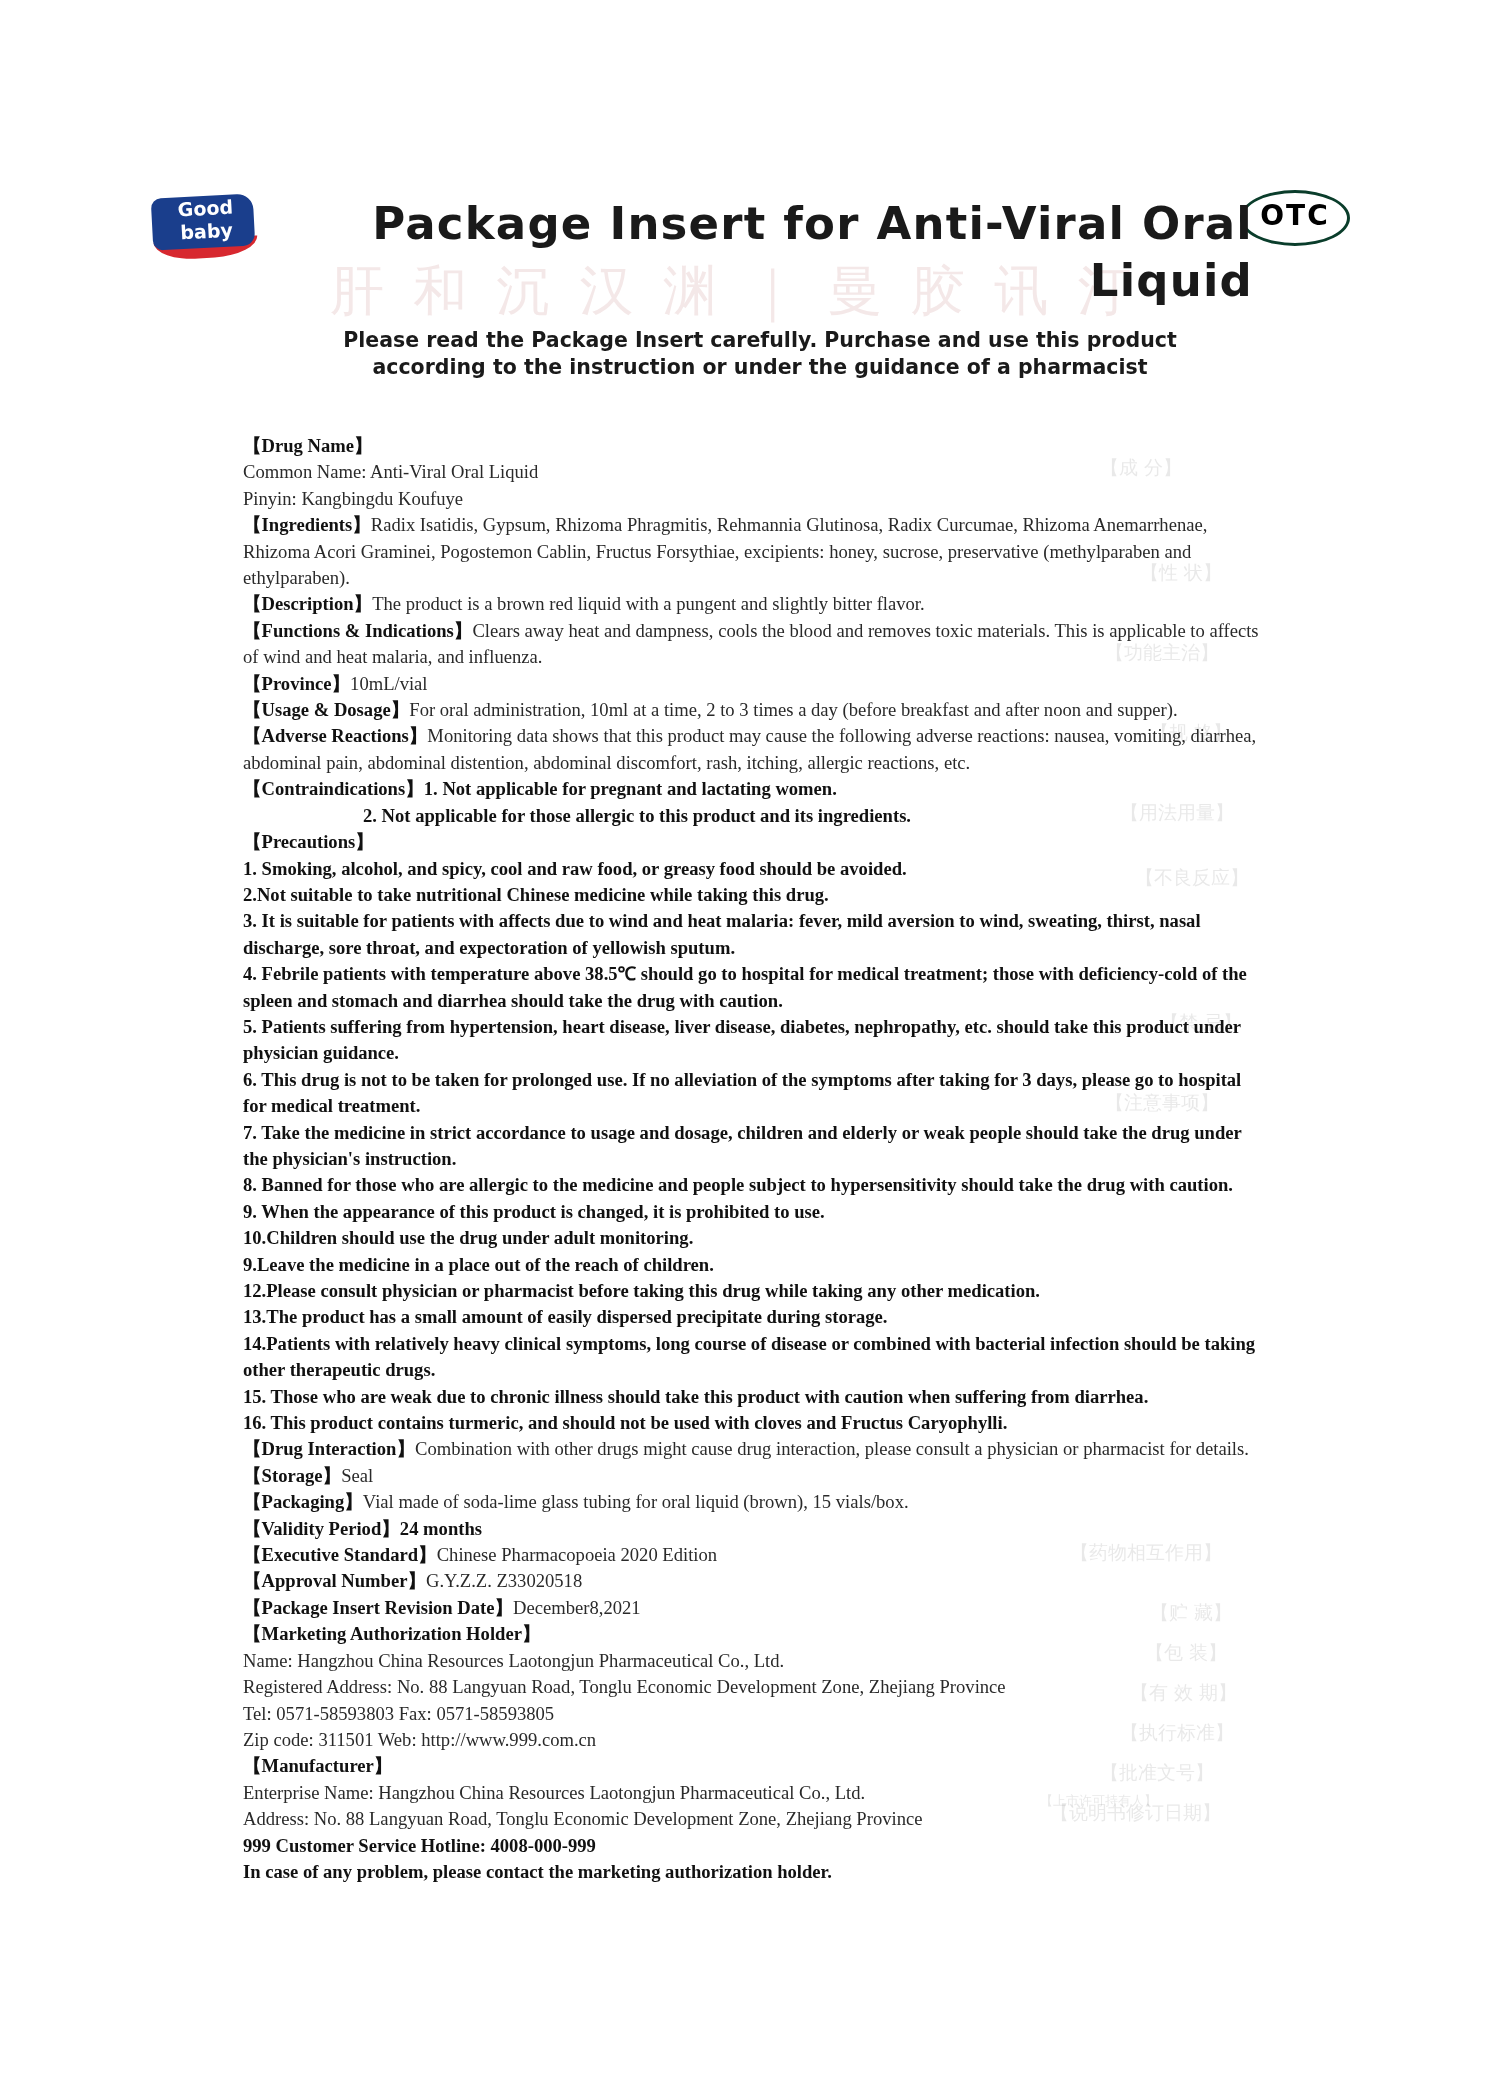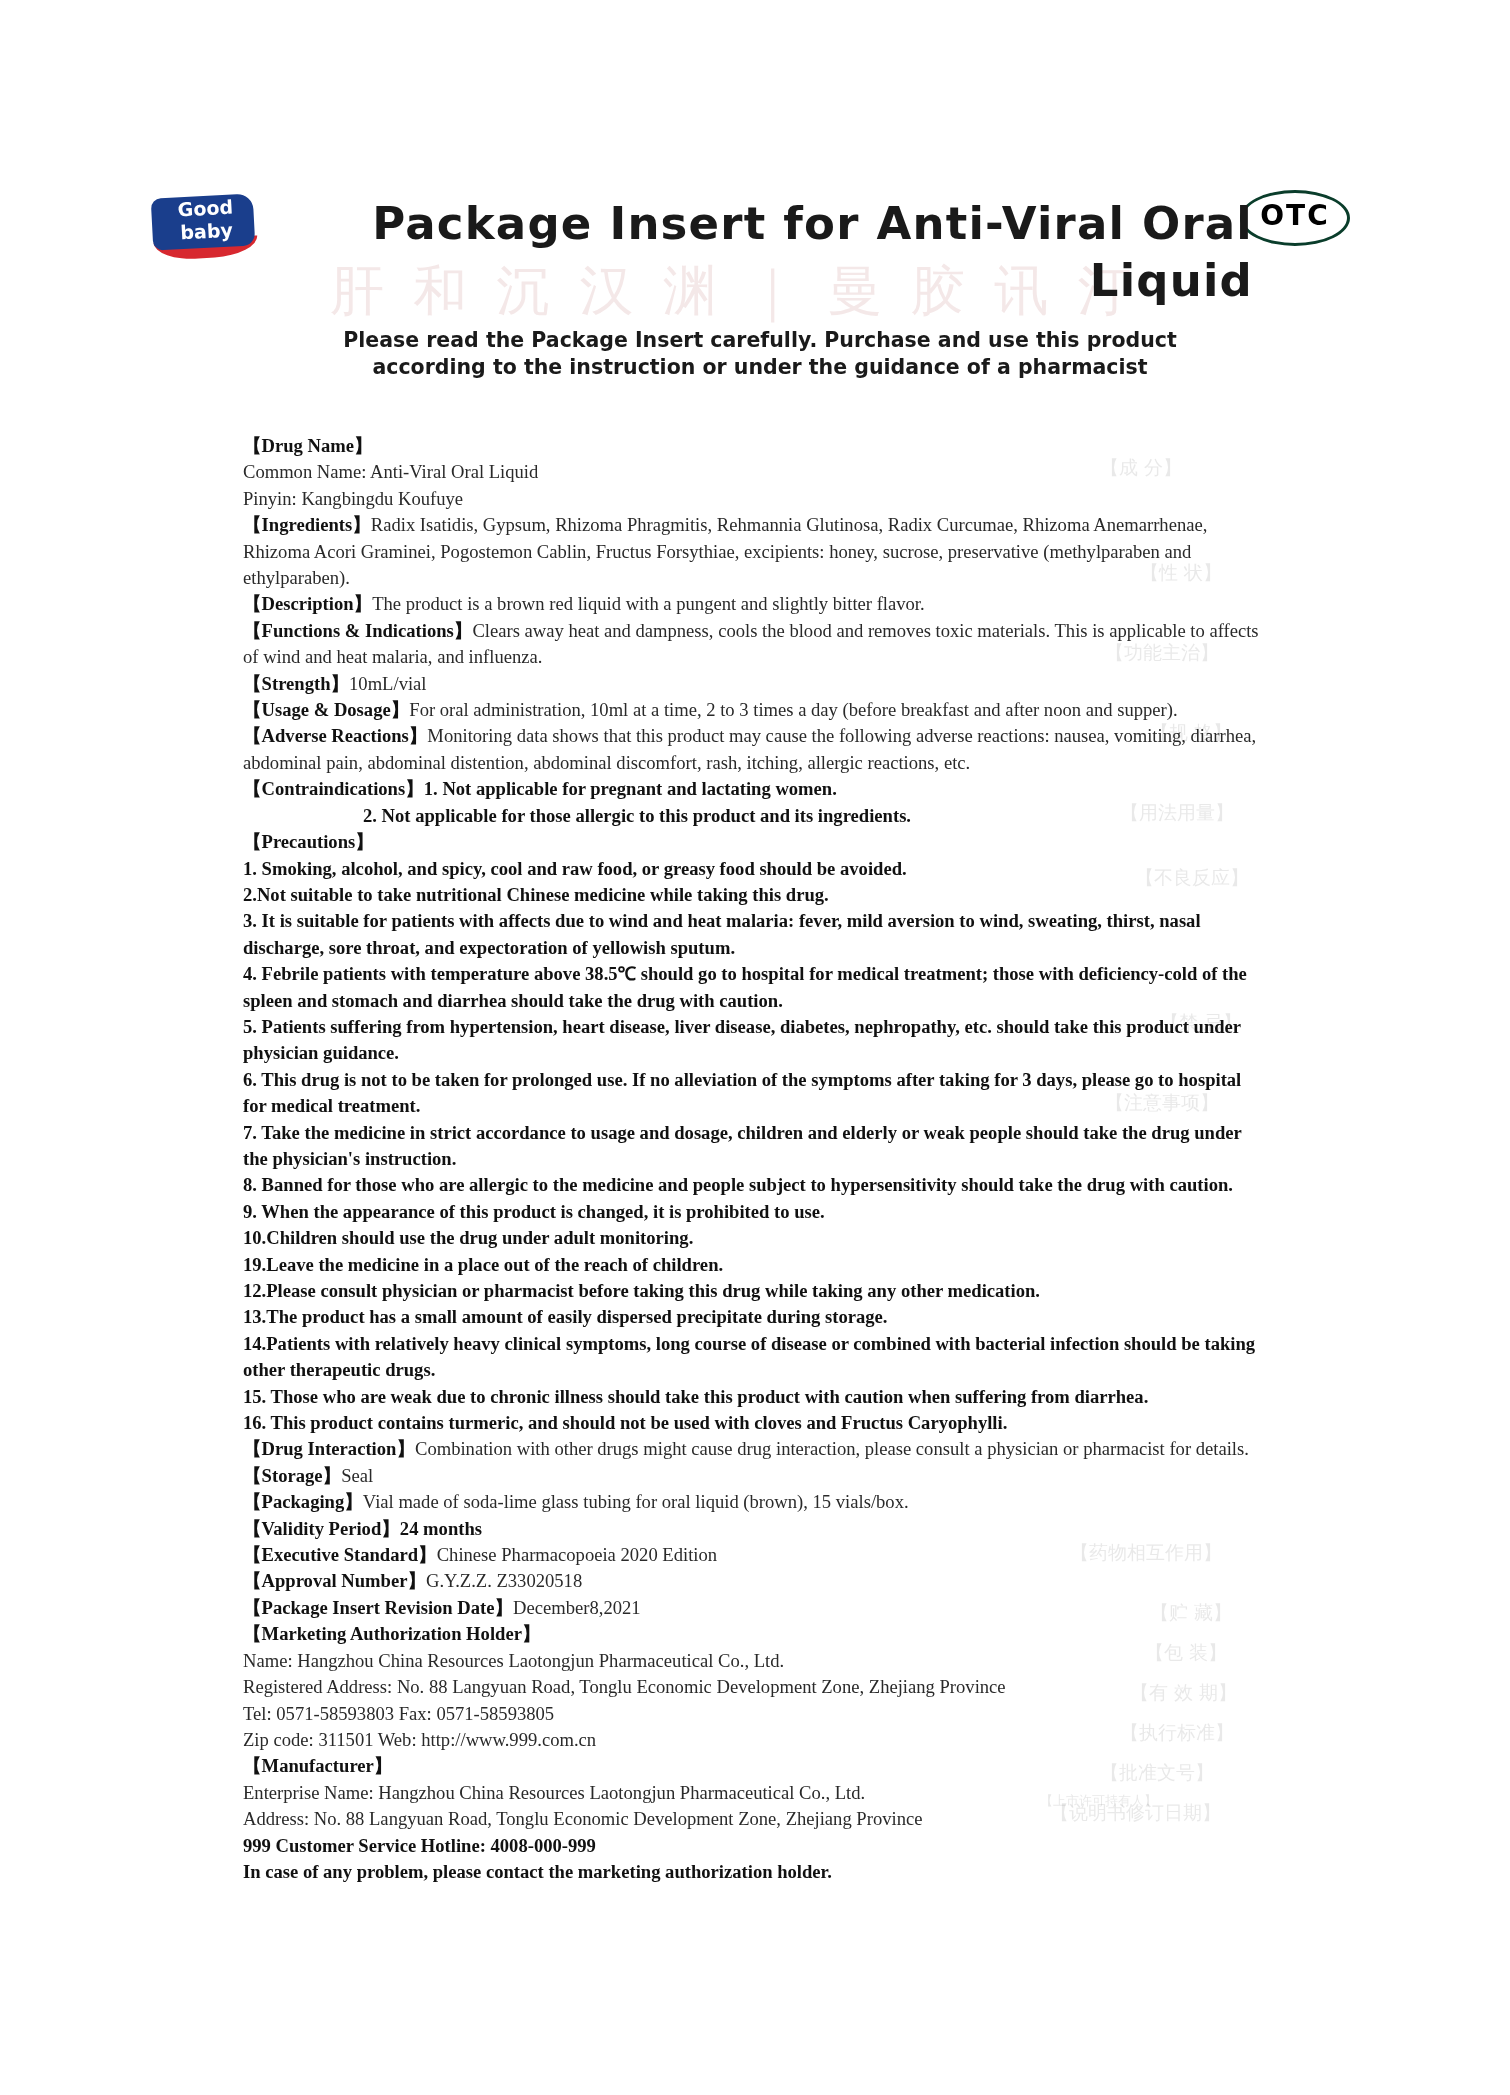--- a/index.html
+++ b/index.html
@@ -186,41 +186,41 @@
     <p><span class="lbl">【Drug Name】</span></p>
     <p>Common Name: Anti-Viral Oral Liquid</p>
     <p>Pinyin: Kangbingdu Koufuye</p>
 
     <p><span class="lbl">【Ingredients】</span><span>Radix Isatidis, Gypsum, Rhizoma Phragmitis, Rehmannia Glutinosa, Radix Curcumae, Rhizoma Anemarrhenae, Rhizoma Acori Graminei, Pogostemon Cablin, Fructus Forsythiae, excipients: honey, sucrose, preservative (methylparaben and ethylparaben).</span></p>
 
     <p><span class="lbl">【Description】</span><span>The product is a brown red liquid with a pungent and slightly bitter flavor.</span></p>
 
     <p><span class="lbl">【Functions &amp; Indications】</span><span>Clears away heat and dampness, cools the blood and removes toxic materials. This is applicable to affects of wind and heat malaria, and influenza.</span></p>
 
-    <p><span class="lbl">【Strength】</span><span>10mL/vial</span></p>
+    <p><span class="lbl">【Province】</span><span>10mL/vial</span></p>
 
     <p><span class="lbl">【Usage &amp; Dosage】</span><span>For oral administration, 10ml at a time, 2 to 3 times a day (before breakfast and after noon and supper).</span></p>
 
     <p><span class="lbl">【Adverse Reactions】</span><span>Monitoring data shows that this product may cause the following adverse reactions: nausea, vomiting, diarrhea, abdominal pain, abdominal distention, abdominal discomfort, rash, itching, allergic reactions, etc.</span></p>
 
     <p class="bold"><span class="lbl">【Contraindications】</span><span>1. Not applicable for pregnant and lactating women.</span></p>
     <p class="bold indent-center">2. Not applicable for those allergic to this product and its ingredients.</p>
 
     <p class="bold"><span class="lbl">【Precautions】</span></p>
     <p class="bold">1. Smoking, alcohol, and spicy, cool and raw food, or greasy food should be avoided.</p>
     <p class="bold">2.Not suitable to take nutritional Chinese medicine while taking this drug.</p>
     <p class="bold">3. It is suitable for patients with affects due to wind and heat malaria: fever, mild aversion to wind, sweating, thirst, nasal discharge, sore throat, and expectoration of yellowish sputum.</p>
     <p class="bold">4. Febrile patients with temperature above 38.5℃ should go to hospital for medical treatment; those with deficiency-cold of the spleen and stomach and diarrhea should take the drug with caution.</p>
     <p class="bold">5. Patients suffering from hypertension, heart disease, liver disease, diabetes, nephropathy, etc. should take this product under physician guidance.</p>
     <p class="bold">6. This drug is not to be taken for prolonged use. If no alleviation of the symptoms after taking for 3 days, please go to hospital for medical treatment.</p>
     <p class="bold">7. Take the medicine in strict accordance to usage and dosage, children and elderly or weak people should take the drug under the physician's instruction.</p>
     <p class="bold">8. Banned for those who are allergic to the medicine and people subject to hypersensitivity should take the drug with caution.</p>
     <p class="bold">9. When the appearance of this product is changed, it is prohibited to use.</p>
     <p class="bold">10.Children should use the drug under adult monitoring.</p>
-    <p class="bold">19.Leave the medicine in a place out of the reach of children.</p>
+    <p class="bold">9.Leave the medicine in a place out of the reach of children.</p>
     <p class="bold">12.Please consult physician or pharmacist before taking this drug while taking any other medication.</p>
     <p class="bold">13.The product has a small amount of easily dispersed precipitate during storage.</p>
     <p class="bold">14.Patients with relatively heavy clinical symptoms, long course of disease or combined with bacterial infection should be taking other therapeutic drugs.</p>
     <p class="bold">15. Those who are weak due to chronic illness should take this product with caution when suffering from diarrhea.</p>
     <p class="bold">16. This product contains turmeric, and should not be used with cloves and Fructus Caryophylli.</p>
 
     <p><span class="lbl">【Drug Interaction】</span><span>Combination with other drugs might cause drug interaction, please consult a physician or pharmacist for details.</span></p>
 
     <p><span class="lbl">【Storage】</span><span>Seal</span></p>
 

